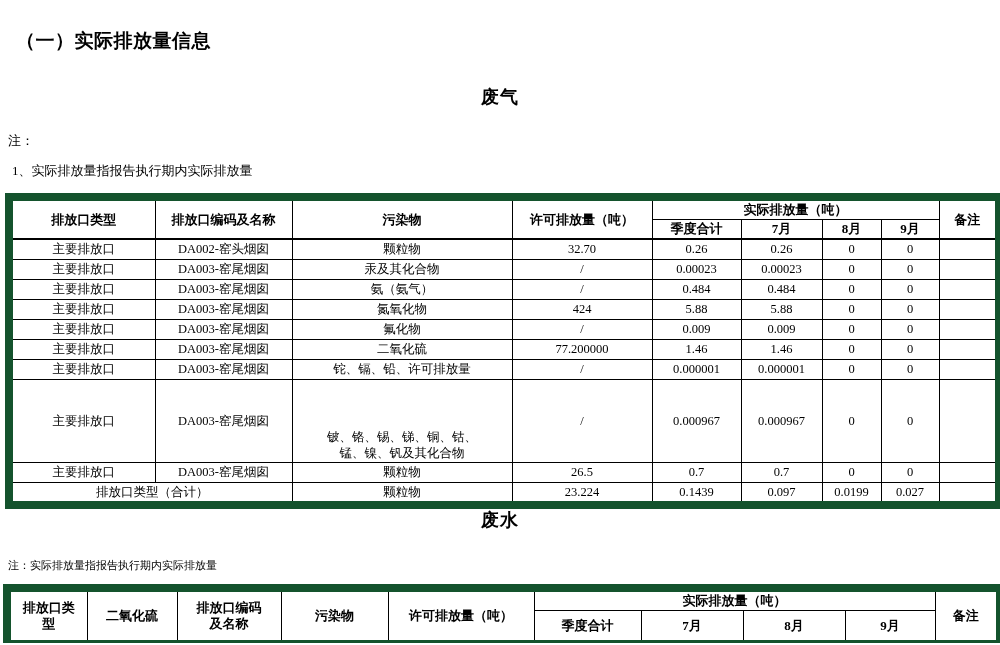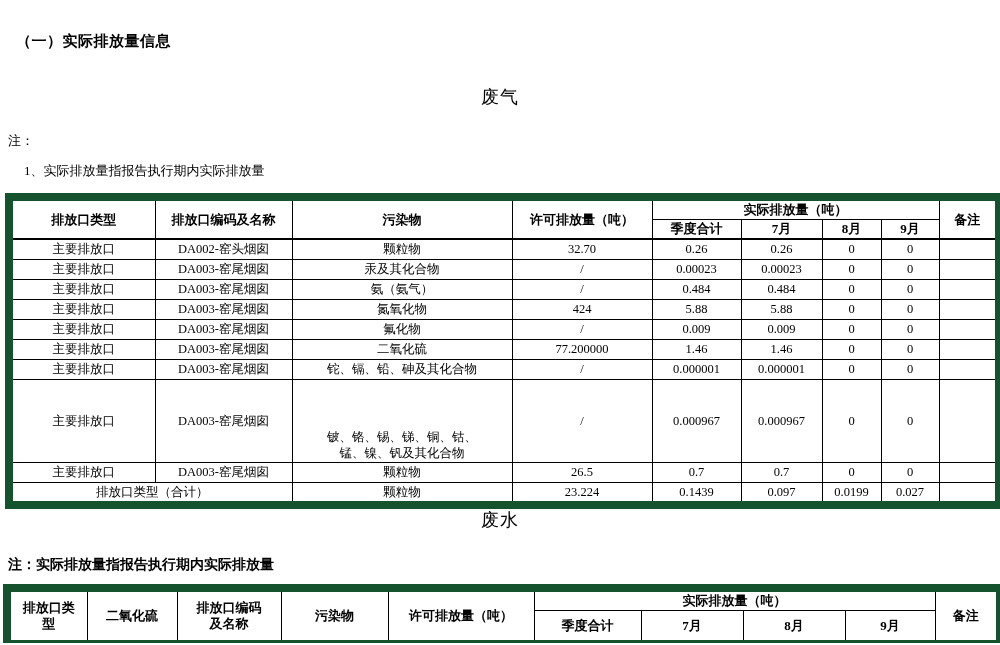--- a/index.html
+++ b/index.html
@@ -9,32 +9,32 @@
     color: #000;
     font-family: "Liberation Serif", "DejaVu Serif", serif;
   }
   .h1 {
     font-family: "Liberation Sans", "DejaVu Sans", sans-serif;
     font-weight: bold; font-size: 21px; line-height: 24px;
     letter-spacing: 1.5px; margin: 8px 0 0 8px;
   }
   .h2 {
     font-family: "Liberation Sans", "DejaVu Sans", sans-serif;
-    font-weight: bold; font-size: 15px; line-height: 22px;
+    font-weight: bold; font-size: 19px; line-height: 22px;
     letter-spacing: 0.5px; margin: 30px 8px 0 16px;
   }
   .center-title {
-    text-align: center; font-weight: normal; font-size: 18px;
+    text-align: center; font-weight: bold; font-size: 18px;
     line-height: 22px; letter-spacing: 1px;
   }
   .wg-title { margin-top: 34px; }
   .ww-title { }
   .note-label { font-size: 13px; line-height: 14px; margin: 26px 0 0 8px; }
-  .note-item  { font-size: 13px; line-height: 14px; margin: 16px 0 0 24px; }
-  .note-item2 { font-size: 14px; line-height: 14px; margin: 27px 0 0 8px; font-weight: bold; }
+  .note-item  { font-size: 13px; line-height: 14px; margin: 16px 0 0 12px; }
+  .note-item2 { font-size: 11px; line-height: 14px; margin: 27px 0 0 8px; }
   table {
     border-collapse: collapse; table-layout: fixed;
     border: 8px solid #14532d;
   }
   .t1 { width: 990px; margin: 15px 0 0 5px; }
   .t2 { width: 993px; margin: 12px 0 0 3px; border-bottom-width: 3px; }
   th, td {
     border: 1px solid #000; text-align: center; vertical-align: middle;
     overflow: hidden; padding: 1px 2px;
   }
@@ -152,21 +152,21 @@
         <td>77.200000</td>
         <td>1.46</td>
         <td>1.46</td>
         <td>0</td>
         <td>0</td>
         <td></td>
       </tr>
       <tr>
         <td>主要排放口</td>
         <td>DA003-窑尾烟囱</td>
-        <td>铊、镉、铅、砷及其化合物</td>
+        <td>铊、镉、铅、许可排放量</td>
         <td>/</td>
         <td>0.000001</td>
         <td>0.000001</td>
         <td>0</td>
         <td>0</td>
         <td></td>
       </tr>
       <tr class="row-tall">
         <td>主要排放口</td>
         <td>DA003-窑尾烟囱</td>

